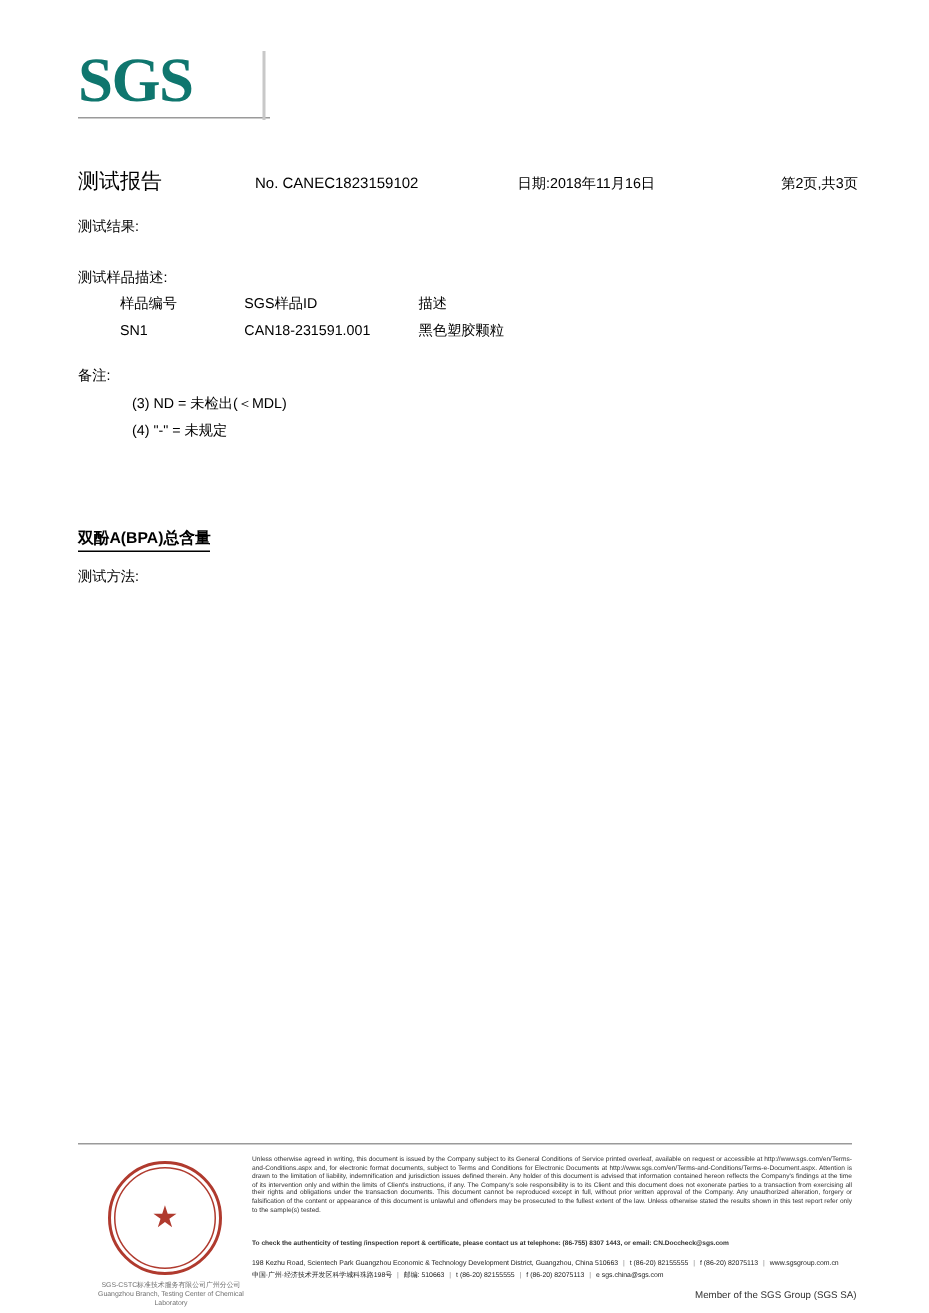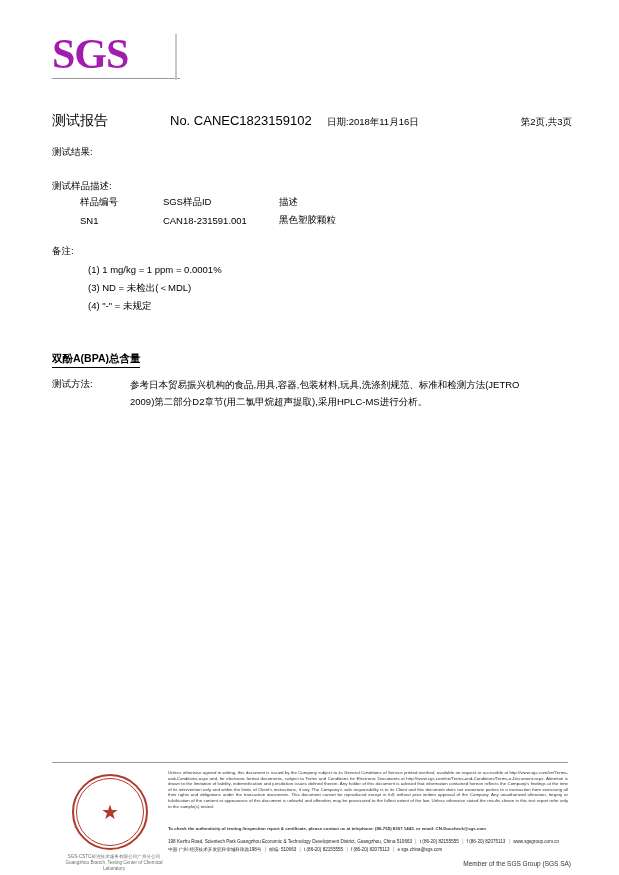--- a/index.html
+++ b/index.html
@@ -28,21 +28,21 @@
     position: absolute;
     left: 52px;
     top: 32px;
     width: 130px;
   }
   .sgs-logo {
     font-family: "Liberation Serif", serif;
     font-weight: bold;
     font-size: 42px;
     letter-spacing: -1px;
-    color: #a21caf;
+    color: #0f766e;
     line-height: 44px;
     display: block;
   }
   .logo-rule {
     border-top: 1px solid #9a9a9a;
     margin-top: 2px;
     width: 128px;
   }
   .logo-bar {
     position: absolute;
@@ -62,22 +62,22 @@
     display: flex;
     align-items: baseline;
   }
   .doc-title {
     font-size: 14px;
     font-weight: normal;
     color: #000;
     width: 118px;
   }
   .doc-no {
-    font-size: 13px;
-    width: 157px;
+    font-size: 10px;
+    width: 175px;
   }
   .doc-date {
     font-size: 9.5px;
     width: 130px;
   }
   .doc-page {
     font-size: 9.5px;
     text-align: right;
     flex: 1;
   }
@@ -298,29 +298,27 @@
       <tr>
         <td class="col-no cell-center">SN1</td>
         <td class="col-id">CAN18-231591.001</td>
         <td class="col-desc">黑色塑胶颗粒</td>
       </tr>
     </tbody>
   </table>
 
   <div class="line lbl-remarks">备注:</div>
   <div class="remark-list">
-    <div>(1) 1 mg/kg = 1 ppm = 0.0001%</div>
     <div>(3) ND = 未检出(＜MDL)</div>
     <div>(4) "-" = 未规定</div>
   </div>
 
   <div class="section-head">双酚A(BPA)总含量</div>
 
   <div class="method-label">测试方法:</div>
-  <div class="method-text">参考日本贸易振兴机构的食品,用具,容器,包装材料,玩具,洗涤剂规范、标准和检测方法(JETRO 2009)第二部分D2章节(用二氯甲烷超声提取),采用HPLC-MS进行分析。</div>
 
 
   <div class="footer-rule"></div>
 
   <div class="stamp">
     <div class="stamp-circle"></div>
     <div class="stamp-inner"></div>
     <div class="stamp-star">★</div>
     <div class="stamp-cap">
       <div>SGS-CSTC标准技术服务有限公司广州分公司</div>

